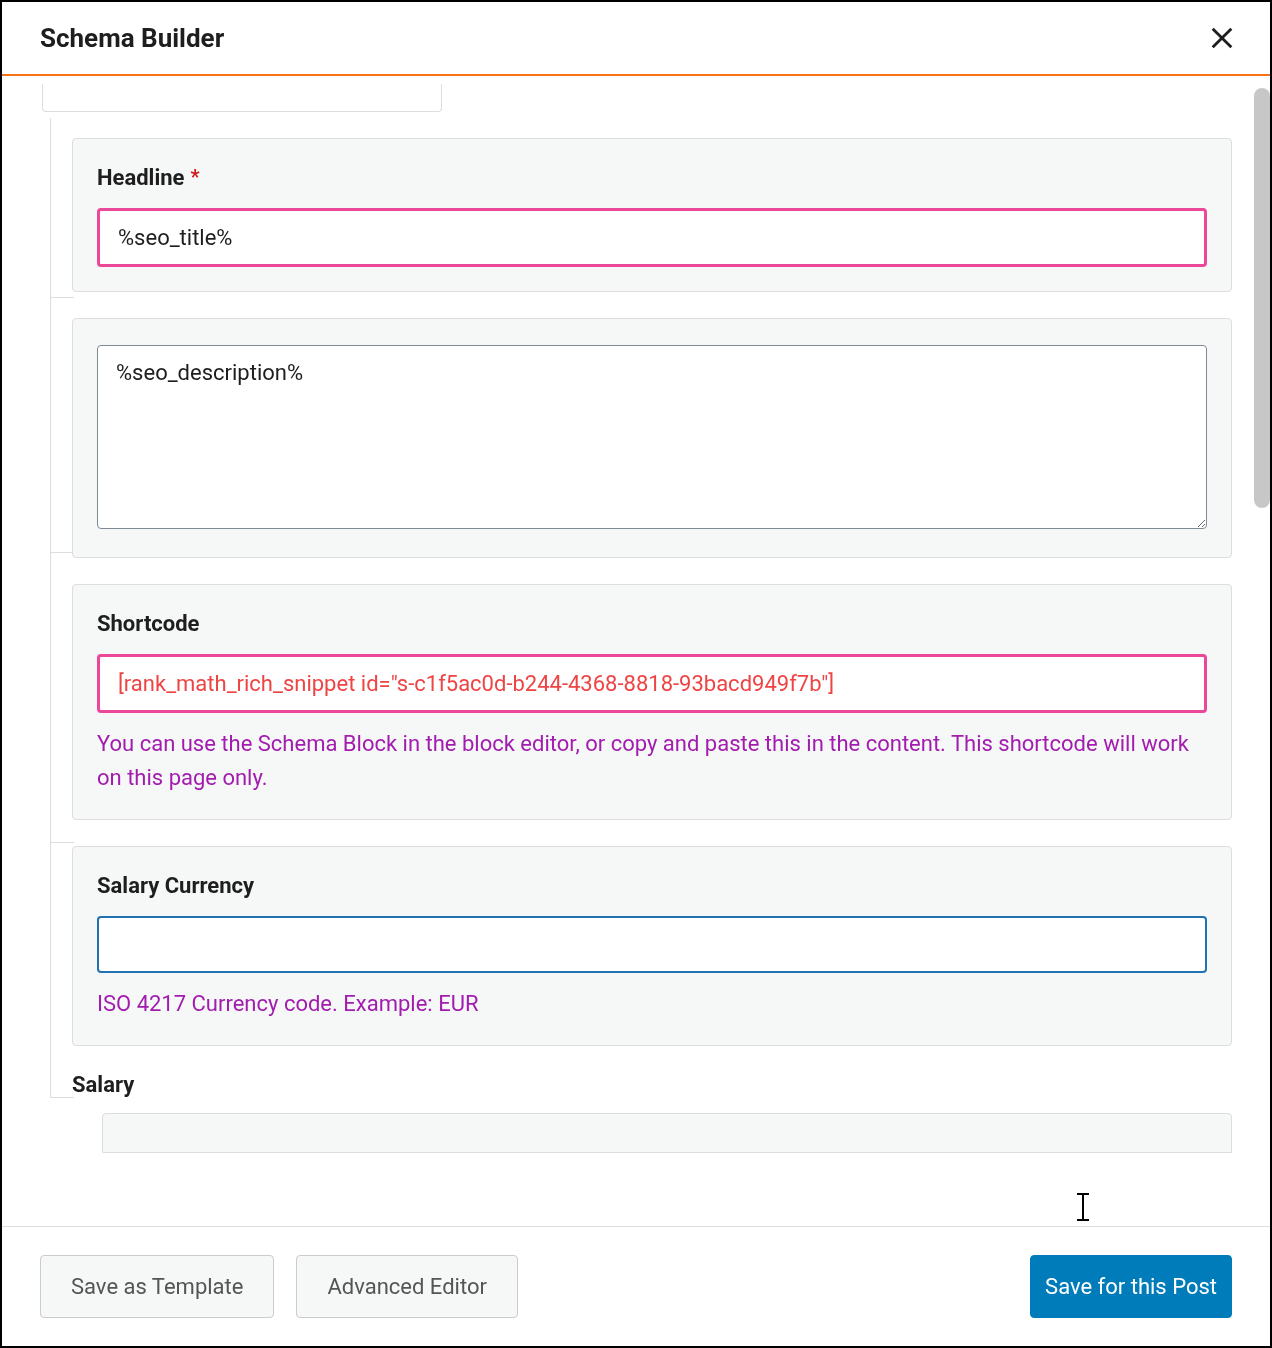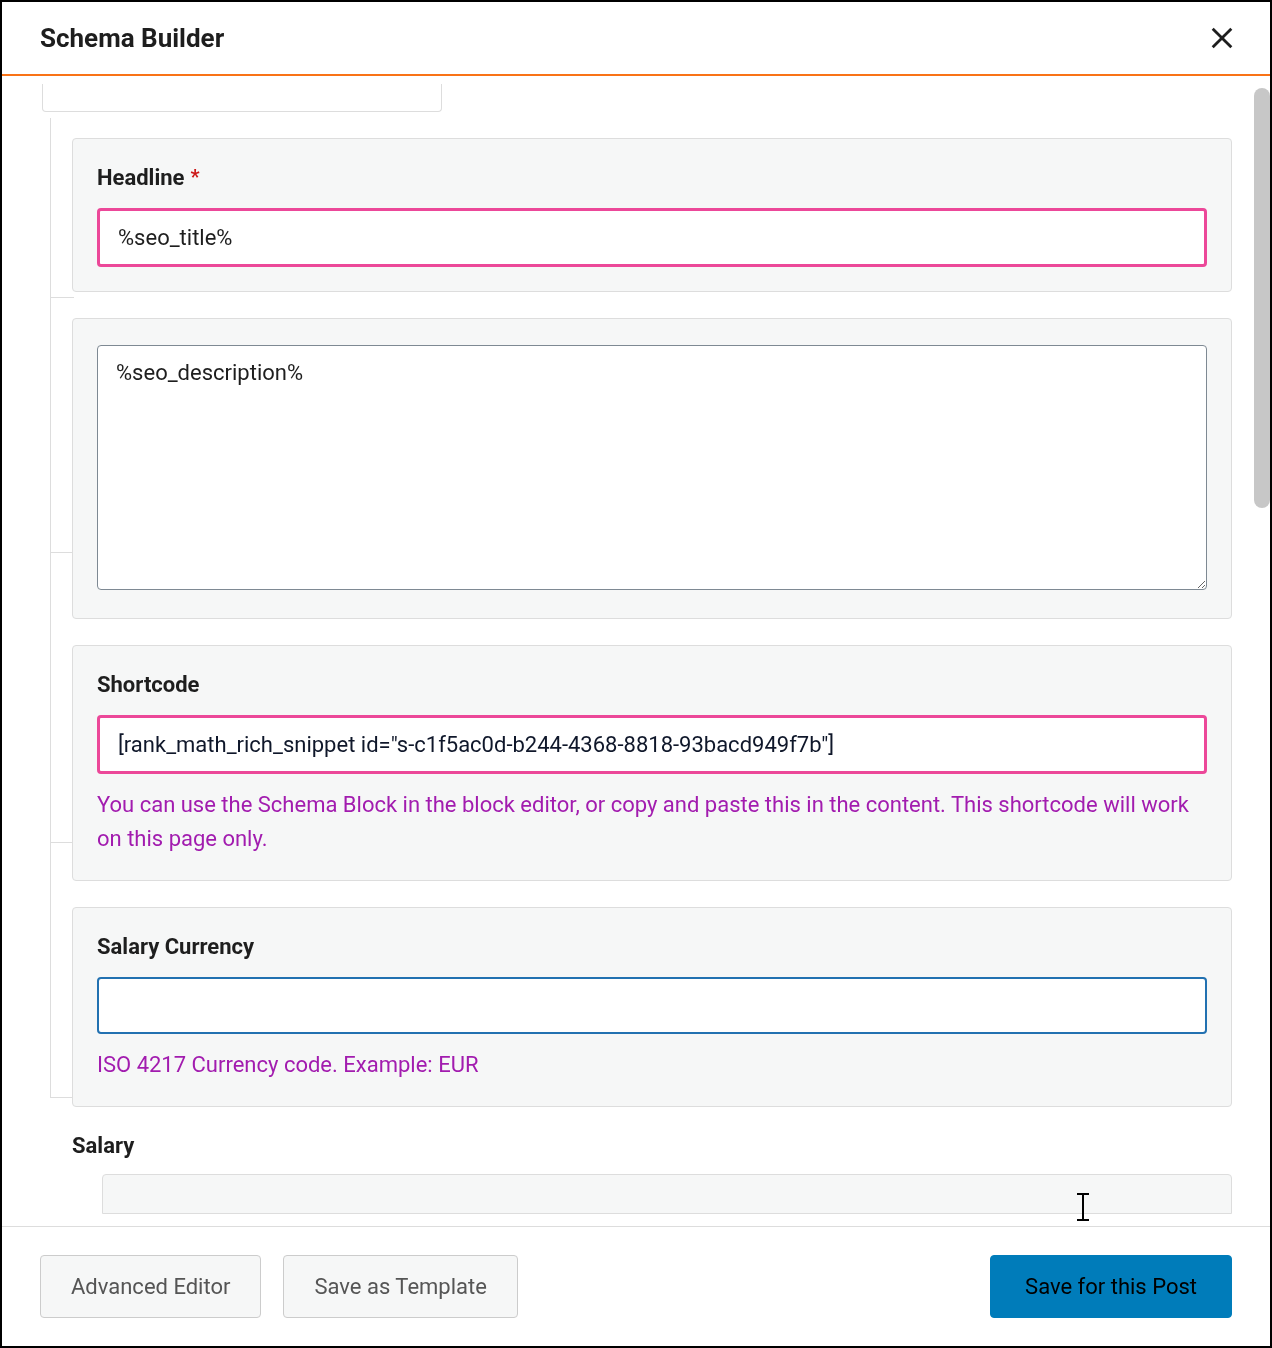--- a/index.html
+++ b/index.html
@@ -104,37 +104,37 @@
     width: 100%;
     border: 3px solid #ec4899;
     border-radius: 4px;
     background: #fff;
     font-size: 22px;
     padding: 14px 18px;
     color: #1e1e1e;
     font-family: inherit;
   }
   .text-input.readonly {
-    color: #0f172a;
+    color: #ef4444;
   }
   .text-input.focused {
     border: 2px solid #2271b1;
     outline: none;
   }
   .textarea {
     width: 100%;
     border: 1px solid #7e8993;
     border-radius: 4px;
     background: #fff;
     font-size: 22px;
     padding: 14px 18px;
     color: #1e1e1e;
     font-family: inherit;
     resize: both;
-    height: 245px;
+    height: 184px;
   }
   .helper-text {
     font-size: 22px;
     color: #a21caf;
     margin-top: 14px;
     line-height: 1.55;
   }
   .section-heading {
     font-size: 22px;
     font-weight: 700;
@@ -169,23 +169,23 @@
     font-family: inherit;
   }
   .btn-secondary {
     background: #f6f7f7;
     border: 1px solid #ccc;
     color: #555;
   }
   .btn-primary {
     background: #007cba;
     border: 1px solid #007cba;
-    color: #000000;
+    color: #ffffff;
     margin-left: auto;
-    padding: 18px 34px;
+    padding: 18px 14px;
   }
   .cursor-ibeam {
     position: absolute;
     left: 1073px;
     top: 1191px;
     width: 16px;
     height: 28px;
     pointer-events: none;
   }
   .cursor-ibeam::before,
@@ -259,20 +259,20 @@
     <input type="text" class="text-input focused" value="" style="">
     <div class="helper-text">ISO 4217 Currency code. Example: EUR</div>
   </div>
 
   <div class="section-heading">Salary</div>
   <div class="salary-partial"></div>
 
 </div>
 
 <div class="footer">
+  <button class="btn btn-secondary">Save as Template</button>
   <button class="btn btn-secondary">Advanced Editor</button>
-  <button class="btn btn-secondary">Save as Template</button>
   <button class="btn btn-primary">Save for this Post</button>
 </div>
 
 <div class="cursor-ibeam">
     <div class="bar"></div>
   </div>
 
 </body></html>

